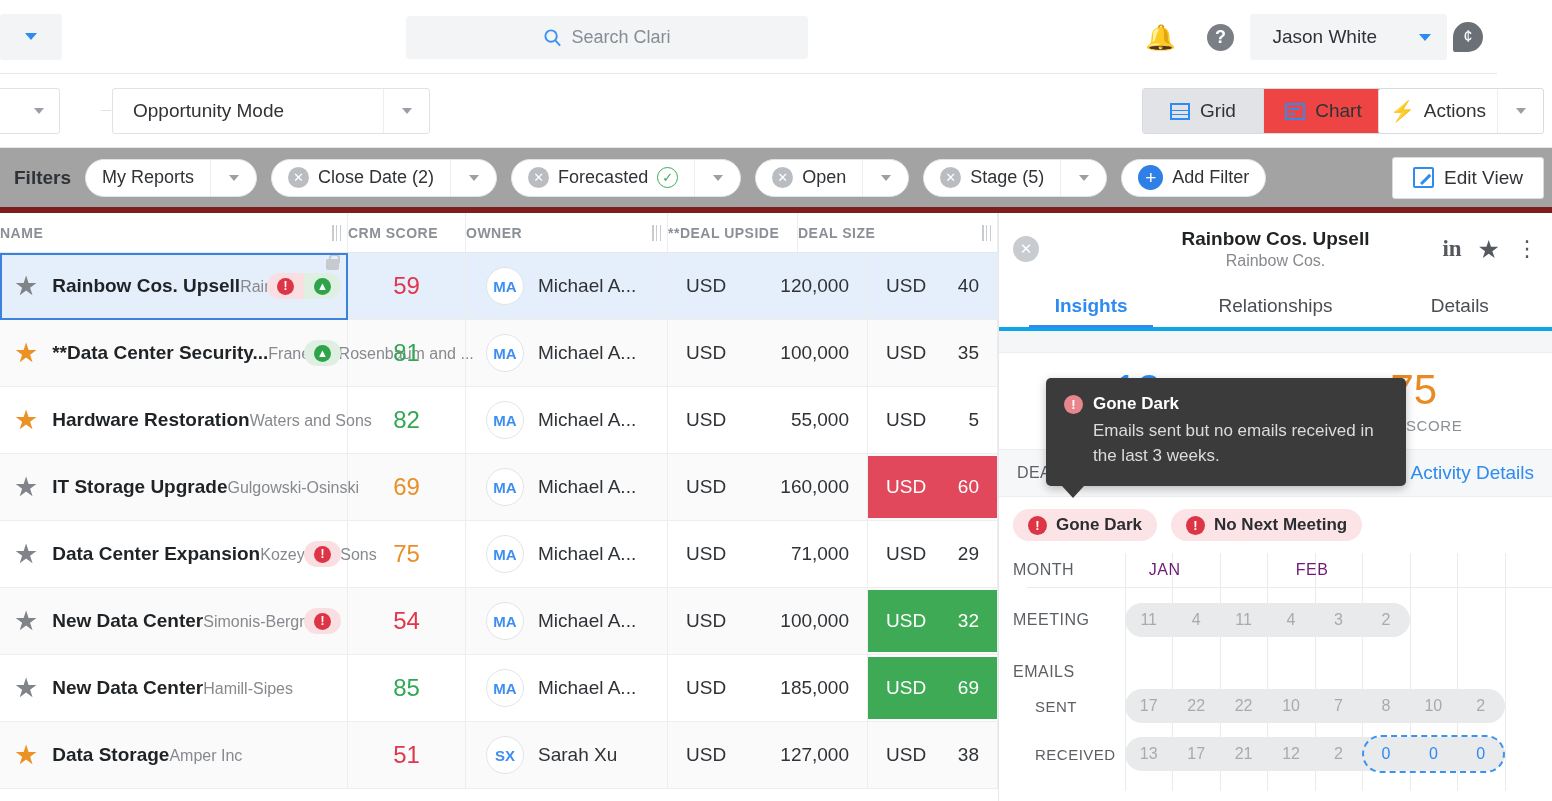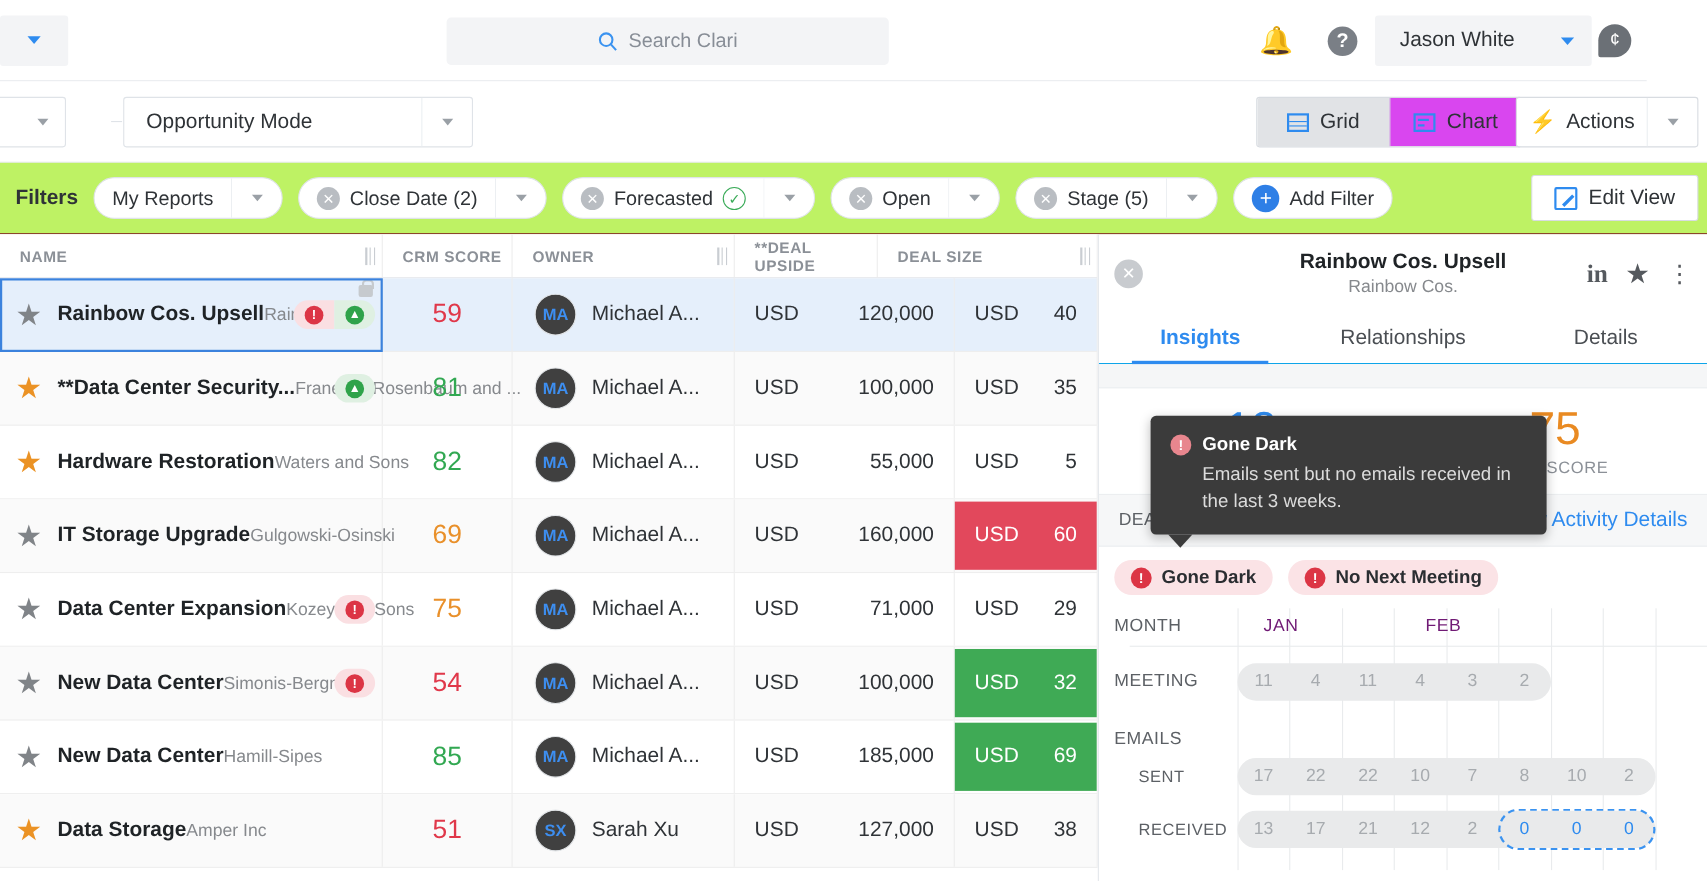--- a/index.html
+++ b/index.html
@@ -70,42 +70,42 @@
     border: 1px solid #dfe3e8; border-radius: 3px; background: #fff;
     display: flex; align-items: center;
   }
   .mode-select .txt { flex: 1; padding-left: 20px; font-size: 19px; color: #2f3337; }
   .mode-select .arrow-cell { width: 46px; height: 100%; border-left: 1px solid #eceff2;
                              display: flex; align-items: center; justify-content: center; }
 
   .viewtoggle { position: absolute; right: 168px; top: 14px; height: 46px; display: flex;
                 border: 1px solid #d8dce1; border-radius: 3px; overflow: hidden; }
   .vt-btn { width: 120px; display: flex; align-items: center; justify-content: center; gap: 10px;
-            background: #d946ef; font-size: 19px; color: #2f3337; }
+            background: #ef4444; font-size: 19px; color: #2f3337; }
   .vt-btn.active { background: #e1e3e6; }
   .vt-btn + .vt-btn { border-left: 1px solid #d8dce1; }
   .gridglyph { width: 20px; height: 17px; border: 2px solid #2e8bef; position: relative; }
   .gridglyph:before { content:""; position:absolute; left:0; top:5px; width:100%; height:1.5px; background:#2e8bef;}
   .gridglyph:after { content:""; position:absolute; left:0; top:9px; width:100%; height:1.5px; background:#2e8bef;}
   .chartglyph { width: 20px; height: 17px; border: 2px solid #2e8bef; position: relative; }
   .chartglyph:before { content:""; position:absolute; left:2px; top:3px; width:10px; height:2.5px; background:#2e8bef;}
   .chartglyph:after { content:""; position:absolute; left:2px; top:8px; width:6px; height:2.5px; background:#2e8bef;
                       box-shadow: 0 5px 0 0 #2e8bef;}
 
   .actions-grp { position: absolute; right: 8px; top: 14px; height: 46px; display: flex;
                  border: 1px solid #d8dce1; border-radius: 3px; background: #fff; }
   .actions-main { width: 118px; display: flex; align-items: center; justify-content: center; gap: 9px;
                   font-size: 19px; color: #2f3337; }
   .bolt { color: #2e8bef; font-size: 20px; line-height: 1; }
   .actions-arrow { width: 46px; border-left: 1px solid #eceff2; display:flex; align-items:center; justify-content:center; }
 
   
   .filterbar {
     position: absolute; left: 0; top: 148px; width: 1552px; height: 65px;
-    background: #bef264; border-bottom: 1px solid #7f1d1d;
+    background: #a3a3a3; border-bottom: 6px solid #7f1d1d;
     display: flex; align-items: center;
   }
   .filters-label { font-size: 19px; font-weight: bold; color: #2f3337; margin-left: 14px; margin-right: 14px; }
   .chip { height: 38px; background: #fff; border: 1px solid #dfe3e8; border-radius: 19px;
           display: flex; align-items: center; margin-right: 14px; }
   .chip-body { display: flex; align-items: center; gap: 9px; padding: 0 16px; font-size: 18px; color: #2f3337; }
   .chip-arrow { width: 46px; height: 100%; border-left: 1px solid #eceff2; border-radius: 0 19px 19px 0;
                 display: flex; align-items: center; justify-content: center; }
   .xcircle { width: 21px; height: 21px; border-radius: 50%; background: #b9bdc2; color: #fff;
              font-size: 13px; display: flex; align-items: center; justify-content: center; flex-shrink: 0; }
@@ -120,21 +120,21 @@
   .pencil-box { width: 21px; height: 21px; border: 2px solid #2e8bef; border-radius: 2px; position: relative; }
   .pencil-box:before { content:""; position:absolute; left:4px; top:9px; width:13px; height:2.5px;
                        background:#2e8bef; transform: rotate(-45deg); }
 
   
   .grid-wrap { position: absolute; left: 0; top: 213px; width: 998px; height: 588px;
                background: #fff; overflow: hidden; }
   .ghead { display: flex; height: 40px; border-bottom: 1px solid #e4e7ec; background: #fff; }
   .gh {
     font-size: 14px; letter-spacing: 0.5px; color: #8b9097; font-weight: bold;
-    display: flex; align-items: center; padding-left: 18px; position: relative;
+    display: flex; align-items: center; position: relative;
     border-right: 1px solid #ededed;
   }
   .gh .handle { position: absolute; right: 6px; top: 12px; width: 9px; height: 16px;
                 display: flex; justify-content: space-between; }
   .gh .handle i { width: 1.5px; background: #c9cdd2; display:block; height: 100%; }
 
   .grow { display: flex; height: 67px; border-bottom: 1px solid #eeeeee; }
   .grow.alt { background: #fafafa; }
   .grow.selected { background: #e5effb; }
   .gc { display: flex; align-items: center; border-right: 1px solid #ededed; position: relative; height: 100%; }
@@ -157,21 +157,21 @@
   .badge-pill.green { background: #dff0e2; border-radius: 0 13px 13px 0; }
   .badge-pill.green.solo { border-radius: 13px; }
   .dot-ex { width: 17px; height: 17px; border-radius: 50%; background: #dc3545; color: #fff;
             font-size: 12px; font-weight: bold; display: flex; align-items: center; justify-content: center; }
   .dot-up { width: 17px; height: 17px; border-radius: 50%; background: #2fa34a; color: #fff;
             font-size: 11px; display: flex; align-items: center; justify-content: center; }
   .lock { position: absolute; right: 8px; top: 6px; width: 13px; height: 11px; background: #c6cace;
           border-radius: 2px; }
   .lock:before { content:""; position:absolute; left: 3px; top: -5px; width: 7px; height: 7px;
                  border: 2px solid #c6cace; border-bottom: none; border-radius: 4px 4px 0 0; }
-  .avatar { width: 38px; height: 38px; border-radius: 50%; border: 1px solid #e2e5e8; background: #404040;
+  .avatar { width: 38px; height: 38px; border-radius: 50%; border: 1px solid #e2e5e8; background: #ffffff;
             color: #3d8ef0; font-size: 15px; font-weight: bold; display: flex; align-items: center;
             justify-content: center; flex-shrink: 0; }
   .own-name { font-size: 19px; color: #2f3337; }
   .sel-outline { position: absolute; left: 0; top: 0; width: 348px; height: 67px;
                  border: 2px solid #3b82dd; pointer-events: none; }
 
   .money-cell { position: absolute; left: 0; top: 2px; right: 0; bottom: 2px;
                 display: flex; align-items: center; justify-content: space-between; padding: 0 18px;
                 font-size: 19px; }
   .money-cell.red { background: #e2485c; color: #fff; }
@@ -184,21 +184,21 @@
   .close-circle { width: 26px; height: 26px; border-radius: 50%; background: #c8cbcf; color: #fff;
                   font-size: 15px; display: flex; align-items: center; justify-content: center; }
   .p-titles { position: absolute; left: 0; right: 0; text-align: center; pointer-events: none; }
   .p-title { font-size: 19px; font-weight: bold; color: #1f2326; }
   .p-sub { font-size: 16px; color: #86898d; margin-top: 2px; }
   .p-actions { margin-left: auto; display: flex; align-items: center; gap: 16px; z-index: 2; }
   .in-icon { font-size: 23px; font-weight: bold; color: #55595e; font-family: "Liberation Serif", serif; }
   .star-icon { font-size: 25px; color: #55595e; line-height: 1; }
   .kebab { font-size: 22px; color: #55595e; line-height: 1; letter-spacing: 0; }
 
-  .p-tabs { display: flex; height: 46px; border-bottom: 1px solid #0ea5e9; }
+  .p-tabs { display: flex; height: 46px; border-bottom: 4px solid #0ea5e9; }
   .p-tab { flex: 1; display: flex; align-items: center; justify-content: center; font-size: 19px;
            color: #4a4e53; position: relative; }
   .p-tab.active { color: #2e8bef; font-weight: bold; }
   .p-tab.active:after { content: ""; position: absolute; left: 30px; right: 30px; bottom: -1px;
                         height: 3px; background: #2e8bef; }
 
   .p-stripe { height: 22px; background: #f5f6f7; border-bottom: 1px solid #eceef0; }
   .p-stats { height: 96px; display: flex; align-items: center; }
   .p-stat { flex: 1; text-align: center; }
   .p-stat .big { font-size: 42px; line-height: 1.05; }

